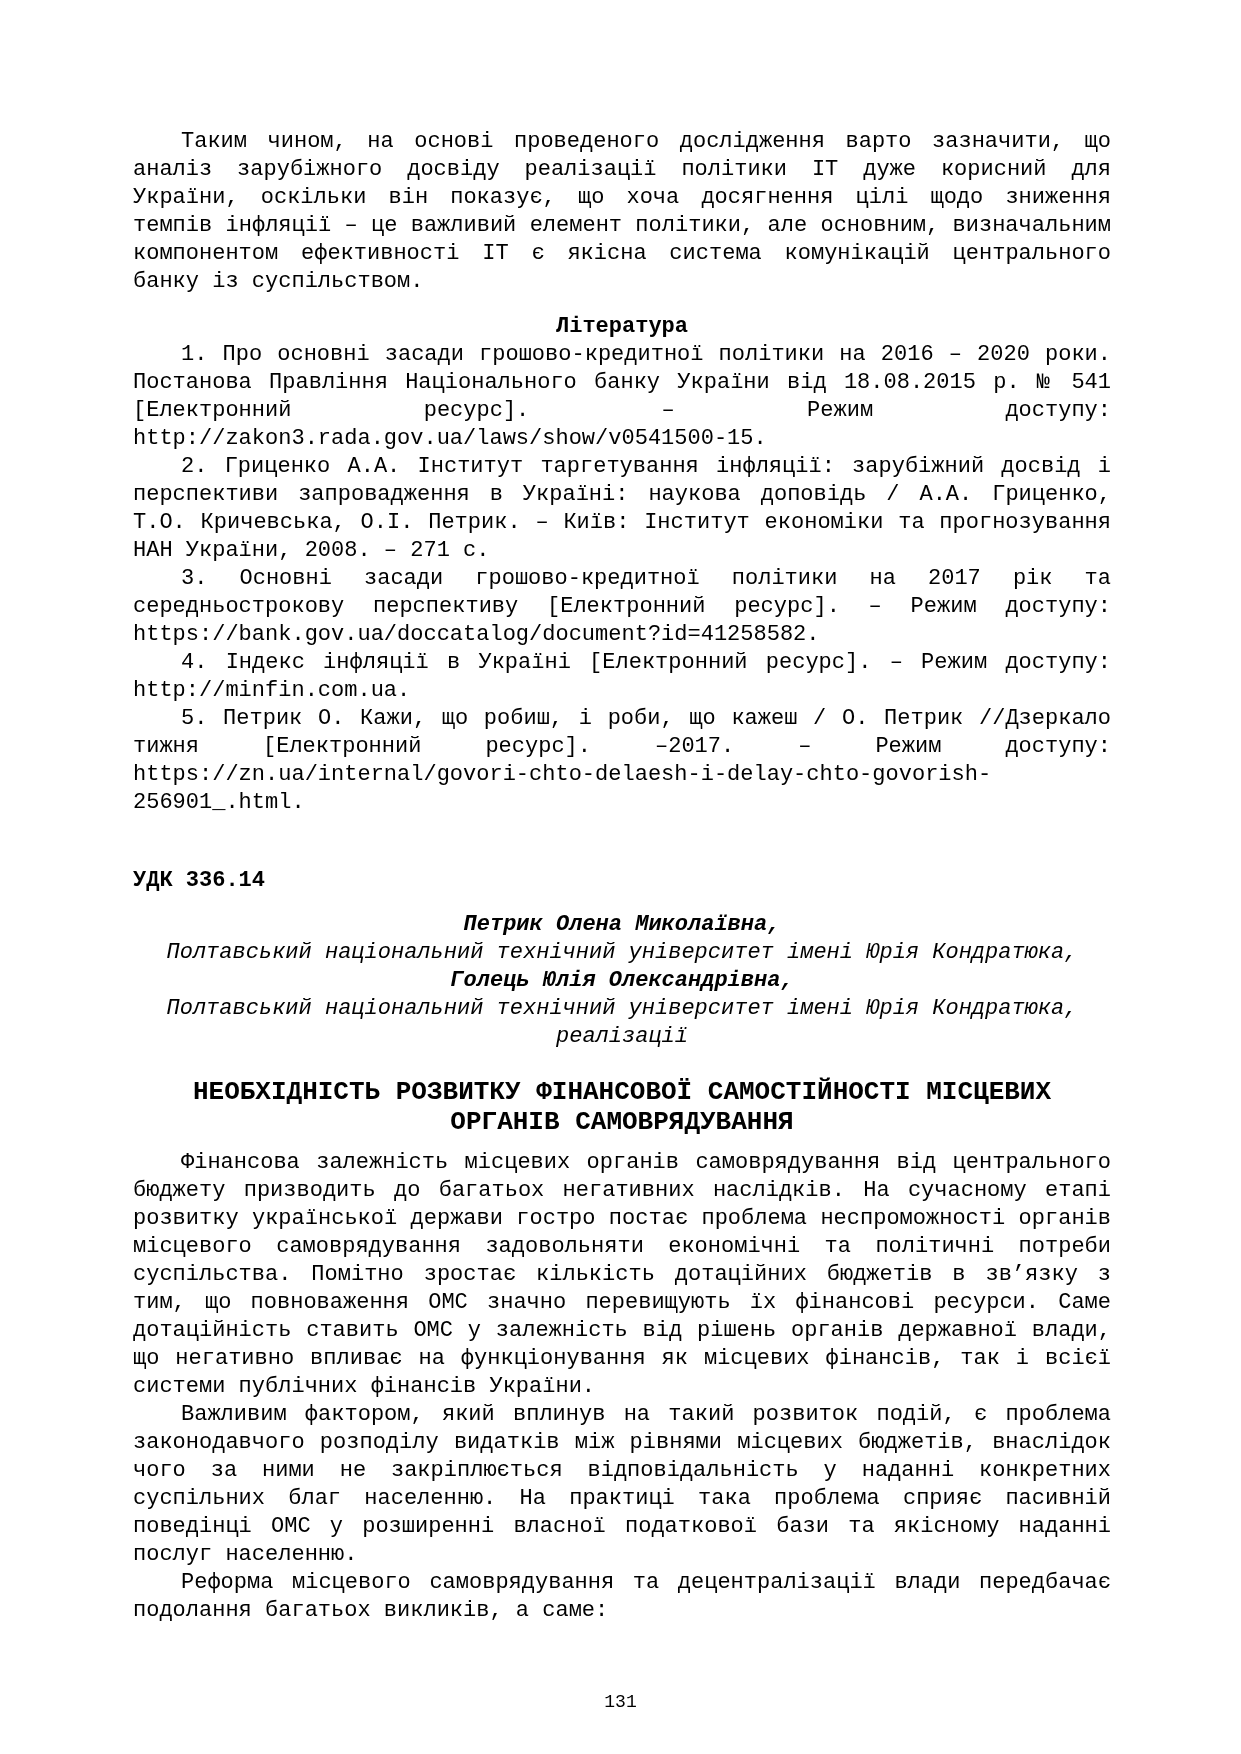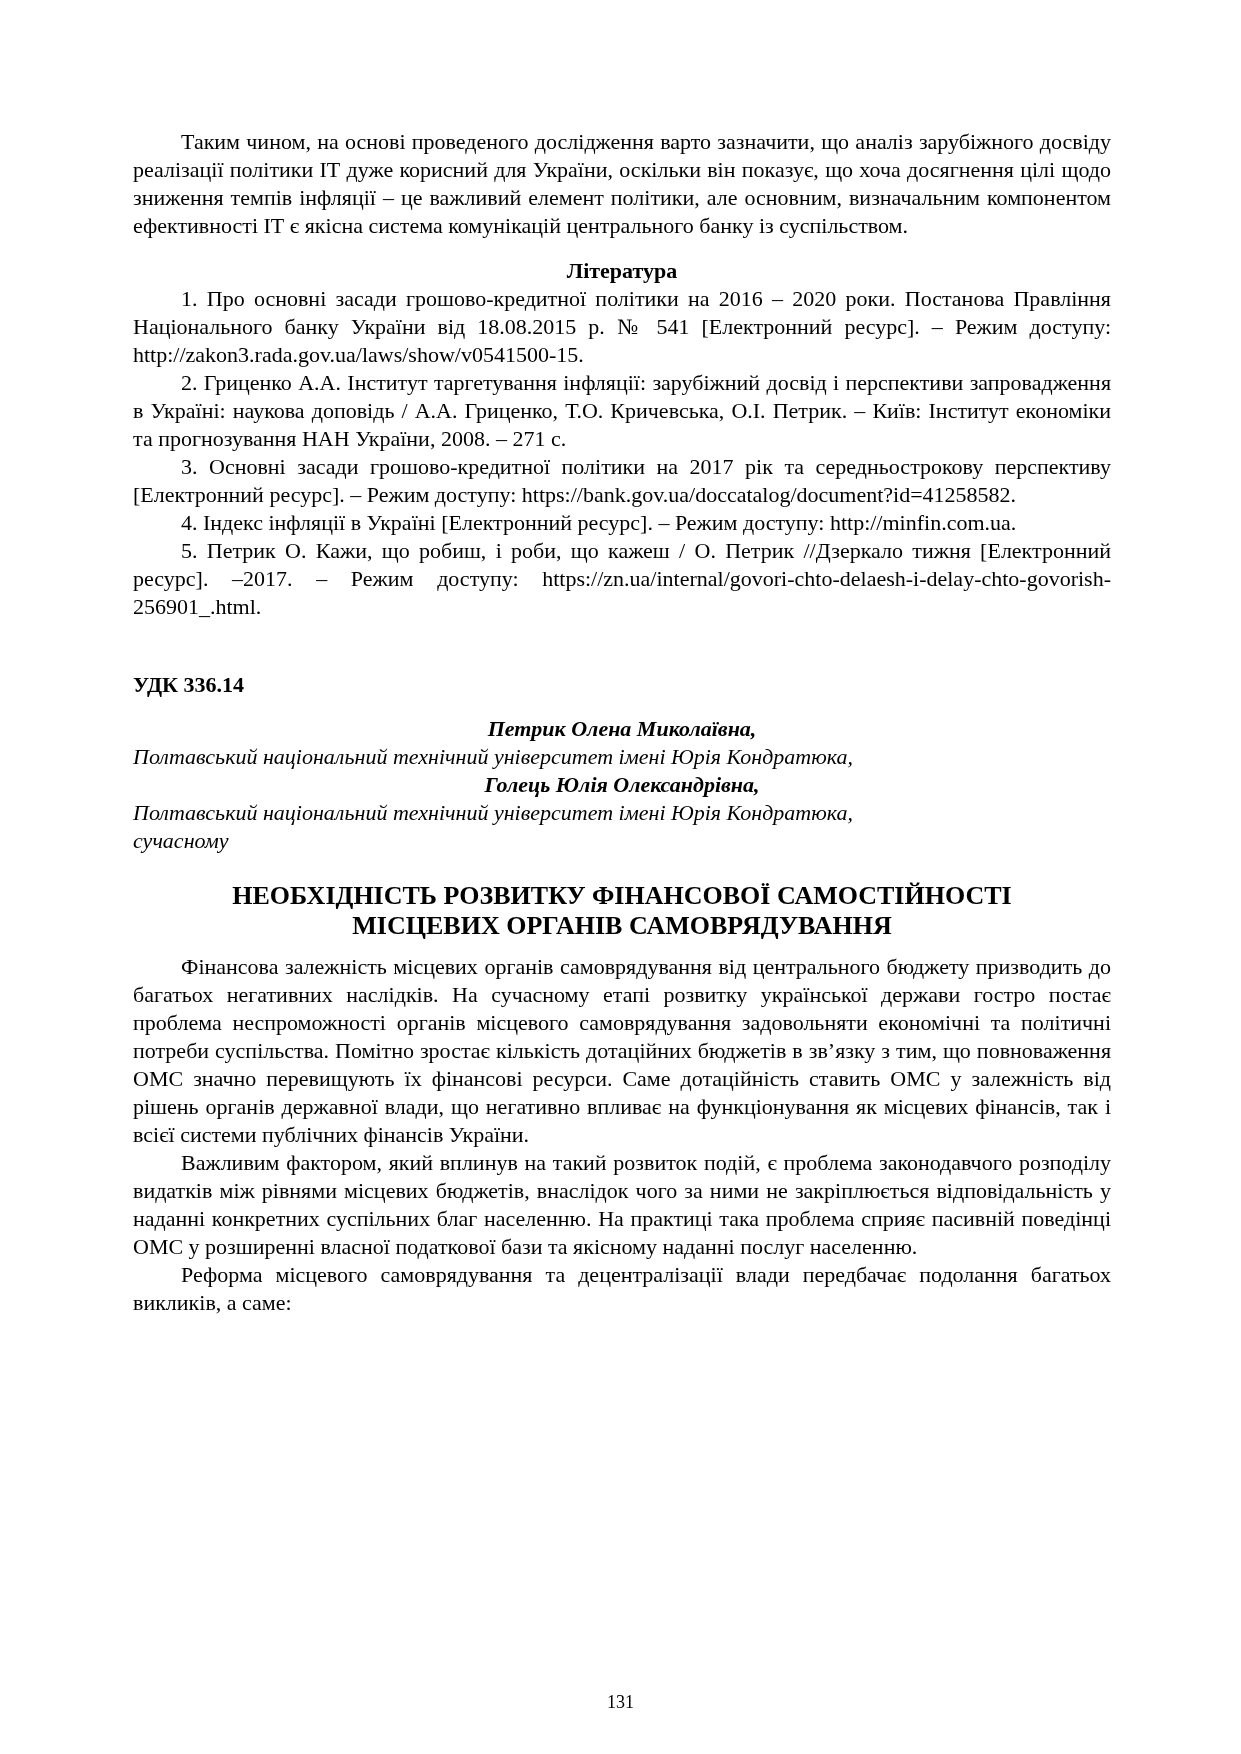--- a/index.html
+++ b/index.html
@@ -6,21 +6,21 @@
     margin: 0;
     padding: 0;
     background: #ffffff;
   }
   .page {
     width: 1241px;
     height: 1754px;
     background: #ffffff;
     position: relative;
     margin: 0 auto;
-    font-family: Liberation Serif, serif;
+    font-family: Liberation Mono, monospace;
     font-size: 22px;
     line-height: 28px;
     color: #000000;
     box-sizing: border-box;
     overflow: hidden;
   }
   .content {
     position: absolute;
     left: 133px;
     top: 128px;
@@ -45,21 +45,21 @@
     text-indent: 0;
   }
   .author-name {
     font-weight: bold;
     font-style: italic;
     text-align: center;
     margin: 0;
   }
   .author-line {
     font-style: italic;
-    text-align: left;
+    text-align: center;
     margin: 0;
   }
   .article-title {
     font-weight: bold;
     font-size: 26px;
     line-height: 30px;
     text-align: center;
     margin: 26px 30px 12px 30px;
   }
   .page-number {
@@ -87,21 +87,21 @@
     <p class="just">3. Основні засади грошово-кредитної політики на 2017 рік та середньострокову перспективу [Електронний ресурс]. – Режим доступу: https://bank.gov.ua/doccatalog/document?id=41258582.</p>
     <p class="just">4. Індекс інфляції в Україні [Електронний ресурс]. – Режим доступу: http://minfin.com.ua.</p>
     <p class="just">5. Петрик О. Кажи, що робиш, і роби, що кажеш / О. Петрик //Дзеркало тижня [Електронний ресурс]. –2017. – Режим доступу: https://zn.ua/internal/govori-chto-delaesh-i-delay-chto-govorish-256901_.html.</p>
 
     <p class="udk">УДК 336.14</p>
 
     <p class="author-name">Петрик Олена Миколаївна,</p>
     <p class="author-line">Полтавський національний технічний університет імені Юрія Кондратюка,</p>
     <p class="author-name">Голець Юлія Олександрівна,</p>
     <p class="author-line">Полтавський національний технічний університет імені Юрія Кондратюка,</p>
-    <p class="author-line">сучасному</p>
+    <p class="author-line">реалізації</p>
 
     <h2 class="article-title">НЕОБХІДНІСТЬ РОЗВИТКУ ФІНАНСОВОЇ САМОСТІЙНОСТІ МІСЦЕВИХ ОРГАНІВ САМОВРЯДУВАННЯ</h2>
 
     <p class="just">Фінансова залежність місцевих органів самоврядування від центрального бюджету призводить до багатьох негативних наслідків. На сучасному етапі розвитку української держави гостро постає проблема неспроможності органів місцевого самоврядування задовольняти економічні та політичні потреби суспільства. Помітно зростає кількість дотаційних бюджетів в зв’язку з тим, що повноваження ОМС значно перевищують їх фінансові ресурси. Саме дотаційність ставить ОМС у залежність від рішень органів державної влади, що негативно впливає на функціонування як місцевих фінансів, так і всієї системи публічних фінансів України.</p>
     <p class="just">Важливим фактором, який вплинув на такий розвиток подій, є проблема законодавчого розподілу видатків між рівнями місцевих бюджетів, внаслідок чого за ними не закріплюється відповідальність у наданні конкретних суспільних благ населенню. На практиці така проблема сприяє пасивній поведінці ОМС у розширенні власної податкової бази та якісному наданні послуг населенню.</p>
     <p class="just">Реформа місцевого самоврядування та децентралізації влади передбачає подолання багатьох викликів, а саме:</p>
 
   </div>
 
   <div class="page-number">131</div>

